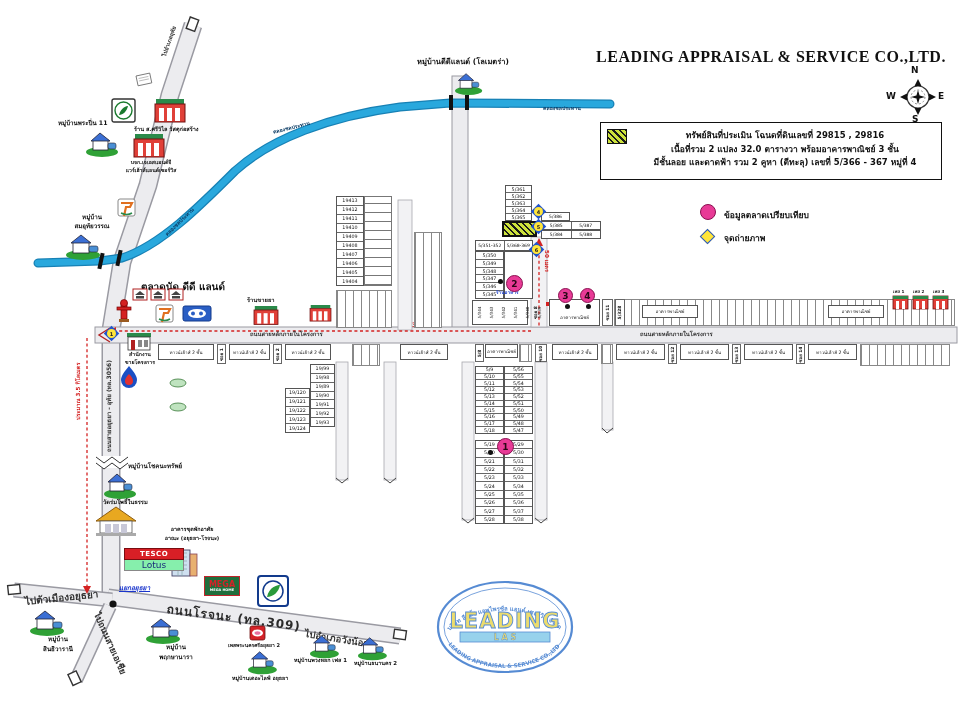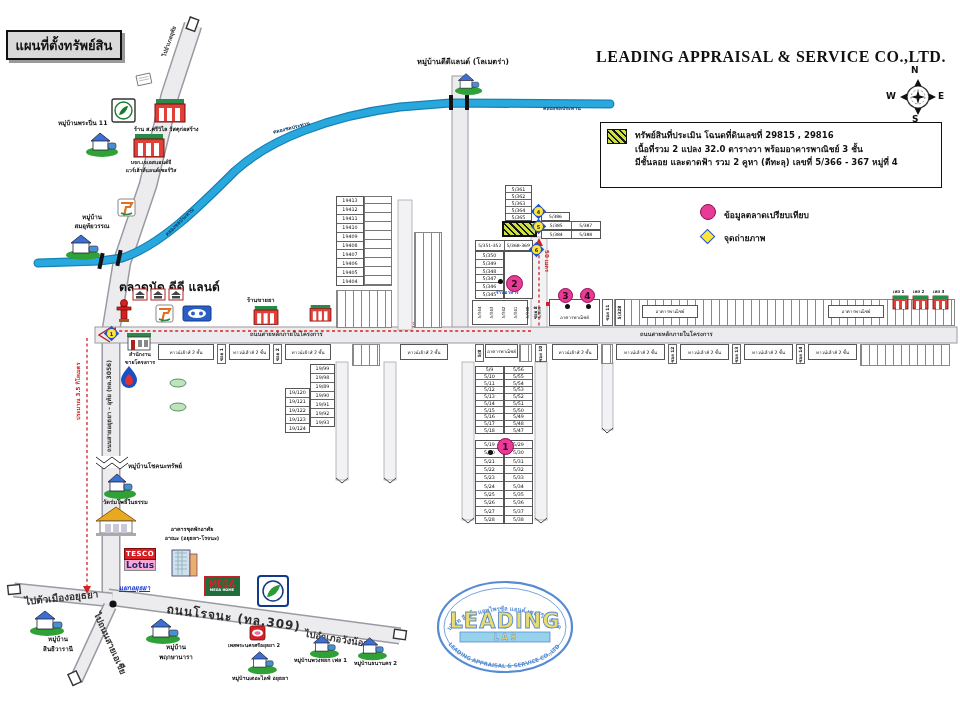--- a/index.html
+++ b/index.html
@@ -7,22 +7,22 @@
          font-family:"DejaVu Sans","Liberation Sans",sans-serif;color:#111;}
   #stage *{box-sizing:border-box;}
   .abs{position:absolute;}
   svg.layer{position:absolute;left:0;top:0;}
   
   .title-box{left:6px;top:30px;width:116px;height:30px;background:#d9d9d9;border:2px solid #111;
     box-shadow:3px 3px 0 #9a9a9a;display:flex;align-items:center;justify-content:center;
     font-weight:bold;font-size:13px;}
   .company{left:585px;top:48px;width:372px;text-align:center;font-family:"Liberation Serif","DejaVu Serif",serif;
     font-weight:bold;font-size:16px;letter-spacing:.5px;}
-  .legend-box{left:600px;top:122px;width:342px;height:66px;background:#fff;border:1.2px solid #111;
-    font-size:8.5px;font-weight:bold;line-height:1.6;padding:6px 6px 4px 34px;}
+  .legend-box{left:600px;top:122px;width:342px;height:58px;background:#fff;border:1.2px solid #111;
+    font-size:8.5px;font-weight:bold;line-height:1.6;padding:6px 6px 4px 34px;text-align:center;}
   .hatch{background:repeating-linear-gradient(45deg,#cde23c 0,#cde23c 3px,#1a1a1a 3px,#1a1a1a 4.5px);}
   .legend-swatch{left:607px;top:129px;width:20px;height:15px;border:1.5px solid #111;}
   .leg-item{font-size:8.5px;font-weight:bold;}
   .pink-dot{width:16px;height:16px;border-radius:50%;background:#e83a96;border:1.5px solid #8a1050;}
   .photo-pt{width:11px;height:11px;transform:rotate(45deg);background:#ffe53a;border:1.5px solid #2255cc;}
   .lbl{font-size:6.2px;font-weight:bold;white-space:nowrap;line-height:1.15;}
   .lbl-c{text-align:center;}
   .blue-lbl{color:#2244cc;}
   .road-lbl{font-size:6px;font-weight:bold;color:#333;white-space:nowrap;}
   .big-road{font-size:12px;font-weight:bold;color:#2a2a2a;letter-spacing:1px;}
@@ -52,24 +52,24 @@
   .subject{border:2px solid #111;}
   
   .pink-marker{border-radius:50%;background:#e83a96;border:1.6px solid #8a1050;color:#2a0616;
     font-weight:bold;display:flex;align-items:center;justify-content:center;width:17px;height:17px;font-size:9px;}
   .photo-marker{width:11px;height:11px;transform:rotate(45deg);background:#2255cc;
     display:flex;align-items:center;justify-content:center;}
   .photo-marker .in{width:9px;height:9px;border-radius:50%;background:#ffe53a;transform:rotate(-45deg);
     font-size:5px;font-weight:bold;display:flex;align-items:center;justify-content:center;color:#222;}
   .dot{width:5px;height:5px;border-radius:50%;background:#111;}
   
-  .tesco{width:32px;text-align:center;}
+  .tesco{width:60px;text-align:center;}
   .tesco .t{background:#d81f26;color:#fff;font-weight:bold;font-size:7px;border:1px solid #7a0c10;
     letter-spacing:.5px;padding:1px 0;}
-  .tesco .l{background:#f9a8d4;border:1px solid #888;border-top:none;color:#1a2b7a;font-weight:bold;font-size:9px;}
+  .tesco .l{background:#86efac;border:1px solid #888;border-top:none;color:#1a2b7a;font-weight:normal;font-size:9px;}
   .mega{width:36px;height:20px;background:#1f6e3c;border:1.5px solid #c0242a;color:#d42228;
     font-weight:bold;font-size:8px;display:flex;align-items:center;justify-content:center;flex-direction:column;}
   .mega small{color:#fff;font-size:3.5px;line-height:1;}
   .phase-lbl{font-size:4.2px;font-weight:bold;white-space:nowrap;}
   .watermark{opacity:.8;}
 </style>
 </head>
 <body>
 
 <div id="stage">
@@ -149,23 +149,20 @@
       <polygon points="18,0 11,-3.5 11,3.5" fill="#111"></polygon>
       <path d="M0,-7 L2,0 L0,7 L-2,0 Z M-7,0 L0,-2 L7,0 L0,2 Z" fill="#111"></path>
     </g>
 
     <g>
       <ellipse cx="178" cy="383" rx="8" ry="4" fill="#bfe3bf" stroke="#3a7a3a" stroke-width=".8"></ellipse>
       <ellipse cx="178" cy="407" rx="8" ry="4" fill="#bfe3bf" stroke="#3a7a3a" stroke-width=".8"></ellipse>
     </g>
   </svg>
 
-  <div class="abs title-box">
-      <span>แผนที่ตั้งทรัพย์สิน</span>
-    </div>
   <div class="abs company">LEADING APPRAISAL &amp; SERVICE CO.,LTD.</div>
   <div class="abs" style="left:911px;top:65px;font-size:9px;font-weight:bold;">N</div>
   <div class="abs" style="left:938px;top:91px;font-size:9px;font-weight:bold;">E</div>
   <div class="abs" style="left:912px;top:114px;font-size:9px;font-weight:bold;">S</div>
   <div class="abs" style="left:886px;top:91px;font-size:9px;font-weight:bold;">W</div>
 
   <div class="abs legend-box">
     <div>ทรัพย์สินที่ประเมิน โฉนดที่ดินเลขที่ 29815 , 29816</div>
     <div>เนื้อที่รวม 2 แปลง 32.0 ตารางวา พร้อมอาคารพาณิชย์ 3 ชั้น</div>
     <div>มีชั้นลอย และดาดฟ้า รวม 2 คูหา (ตีทะลุ) เลขที่ 5/366 - 367 หมู่ที่ 4</div>
@@ -431,21 +428,21 @@
       <span class="in">1</span>
     </div>
 
   <div class="abs lbl" style="left:417px;top:58px;font-size:7.5px;">หมู่บ้านดีดีแลนด์ (โลเมตร่า)</div>
   <div class="abs lbl" style="left:58px;top:119px;">หมู่บ้านพระปิ่น 11</div>
   <div class="abs lbl" style="left:134px;top:126px;font-size:5.6px;">ร้าน ส.ศรีวิไล วัสดุก่อสร้าง</div>
   <div class="abs lbl lbl-c" style="left:116px;top:160px;width:70px;font-size:5.2px;">บจก.เจเอสแอนด์จี</div>
   <div class="abs lbl lbl-c" style="left:106px;top:168px;width:90px;font-size:5.2px;">แวร์เฮ้าส์แอนด์เซอร์วิส</div>
   <div class="abs lbl lbl-c" style="left:62px;top:213px;width:60px;">หมู่บ้าน</div>
   <div class="abs lbl lbl-c" style="left:56px;top:222px;width:72px;">สมอุทัยวรรณ</div>
-  <div class="abs lbl" style="left:119px;top:281px;font-size:12px;">ตลาดนัด ดีดี แลนด์</div>
+  <div class="abs lbl" style="left:141px;top:281px;font-size:10px;">ตลาดนัด ดีดี แลนด์</div>
   <div class="abs lbl" style="left:247px;top:297px;font-size:5.8px;">ร้านขายยา</div>
   <div class="abs lbl lbl-c" style="left:118px;top:352px;width:44px;font-size:5.2px;">สำนักงาน</div>
   <div class="abs lbl lbl-c" style="left:112px;top:360px;width:56px;font-size:5.2px;">ขายโครงการ</div>
   <div class="abs lbl" style="left:128px;top:462px;">หมู่บ้านโชคนะทรัพย์</div>
   <div class="abs lbl" style="left:103px;top:499px;font-size:5.8px;">วัดร่มโพธิ์ในธรรม</div>
   <div class="abs lbl lbl-c" style="left:162px;top:526px;width:60px;font-size:5.4px;">อาคารชุดพักอาศัย</div>
   <div class="abs lbl lbl-c" style="left:155px;top:535px;width:74px;font-size:5.4px;">อาณะ (อยุธยา-โรจนะ)</div>
   <div class="abs lbl lbl-c" style="left:30px;top:635px;width:56px;">หมู่บ้าน</div>
   <div class="abs lbl lbl-c" style="left:24px;top:645px;width:68px;">สินธิวารานี</div>
   <div class="abs lbl lbl-c" style="left:148px;top:643px;width:56px;">หมู่บ้าน</div>

